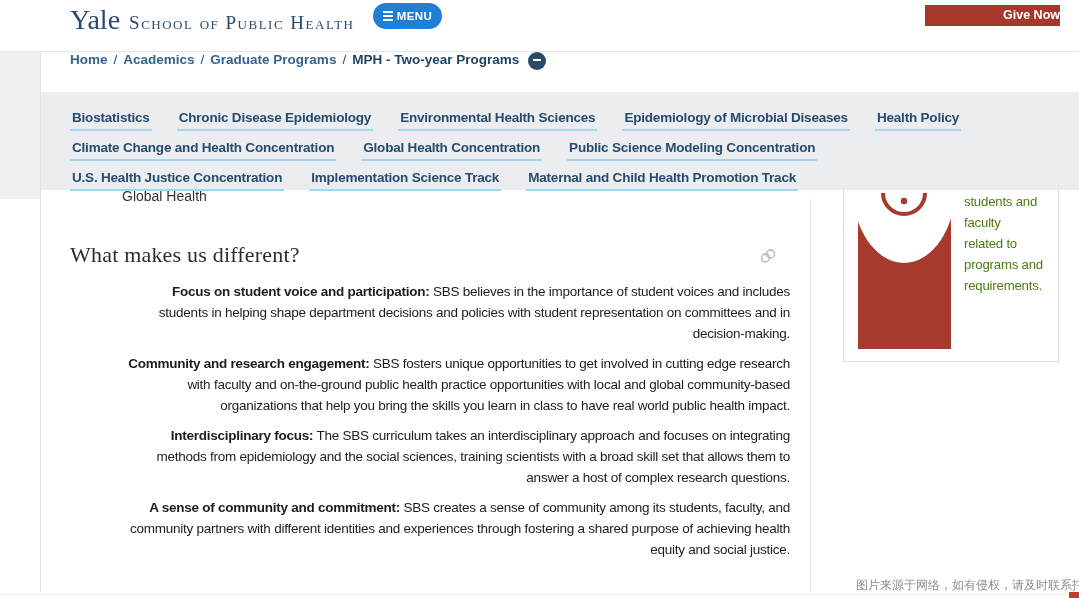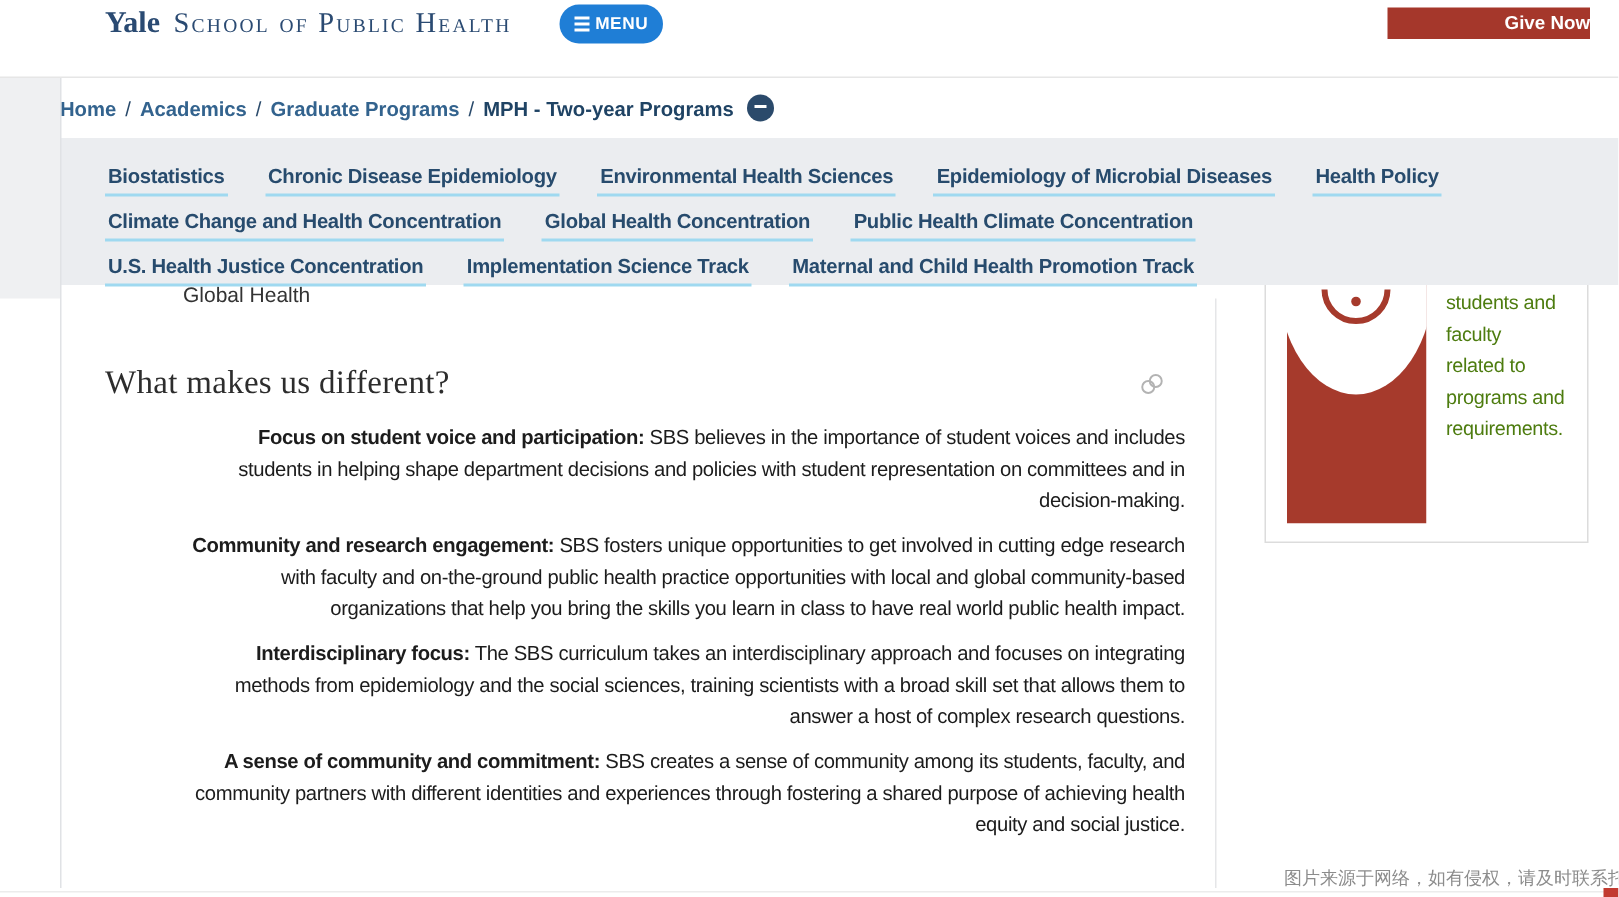--- a/index.html
+++ b/index.html
@@ -17,21 +17,21 @@
   body{
     position:relative;overflow:hidden;background:#ffffff;
     font-family:"Liberation Sans",sans-serif;
   }
   
   .header{
     position:absolute;left:0;top:0;width:1079px;height:52px;background:#fff;
     border-bottom:1px solid #e6e6e6;z-index:40;
   }
   .wordmark{position:absolute;left:70px;top:4px;color:#2a4a72;white-space:nowrap;}
-  .wordmark .yale{font-family:"Liberation Serif",serif;font-size:20px;font-weight:bold;}
+  .wordmark .yale{font-family:"Liberation Serif",serif;font-size:28px;}
   .wordmark .school{
     font-family:"Liberation Serif",serif;font-variant:small-caps;
     font-size:19px;letter-spacing:1.5px;margin-left:9px;
   }
   .menu-btn{
     position:absolute;left:336px;top:3px;width:69px;height:26px;border:none;
     border-radius:13px;background:var(--menu-blue);color:#fff;cursor:pointer;
     display:flex;align-items:center;justify-content:center;gap:4px;
     font-family:"Liberation Sans",sans-serif;font-weight:bold;font-size:11.5px;letter-spacing:.4px;margin-left:37px;
   }
@@ -40,21 +40,21 @@
   .give-btn{
     position:absolute;right:19px;top:5px;width:135px;height:21px;border:none;
     background:var(--give-red);color:#fff;font-weight:bold;font-size:12.5px;
     font-family:"Liberation Sans",sans-serif;cursor:pointer;line-height:21px;text-align:right;
   }
   
   .left-strip{position:absolute;left:0;top:52px;width:40px;height:147px;background:#eff0f2;z-index:15;}
   
   .crumb-bar{
     position:absolute;left:40px;top:52px;width:1039px;height:40px;background:#fff;z-index:20;
-    display:flex;align-items:center;font-size:13.5px;font-weight:bold;
+    display:flex;padding-left:30px;font-size:13.5px;font-weight:bold;
   }
   .crumb-bar a{color:var(--link-blue);text-decoration:none;}
   .crumb-sep{color:#2a4a6b;margin:0 6px;font-weight:normal;}
   .crumb-current{color:#1f4364;}
   .collapse-icon{
     display:inline-block;width:18px;height:18px;border-radius:50%;background:#2b4a6b;
     margin-left:9px;position:relative;cursor:pointer;
   }
   .collapse-icon::after{
     content:"";position:absolute;left:5px;top:7px;width:8px;height:2px;background:#fff;
@@ -136,21 +136,21 @@
     <div class="nav-row">
       <a href="#" class="nav-link">Biostatistics</a>
       <a href="#" class="nav-link">Chronic Disease Epidemiology</a>
       <a href="#" class="nav-link">Environmental Health Sciences</a>
       <a href="#" class="nav-link">Epidemiology of Microbial Diseases</a>
       <a href="#" class="nav-link">Health Policy</a>
     </div>
     <div class="nav-row">
       <a href="#" class="nav-link">Climate Change and Health Concentration</a>
       <a href="#" class="nav-link">Global Health Concentration</a>
-      <a href="#" class="nav-link">Public Health Climate Concentration</a>
+      <a href="#" class="nav-link">Public Science Modeling Concentration</a>
     </div>
     <div class="nav-row">
       <a href="#" class="nav-link">U.S. Health Justice Concentration</a>
       <a href="#" class="nav-link">Implementation Science Track</a>
       <a href="#" class="nav-link">Maternal and Child Health Promotion Track</a>
     </div>
   </div>
 
 <div class="vline-left"></div>
 <div class="vline-right"></div>

